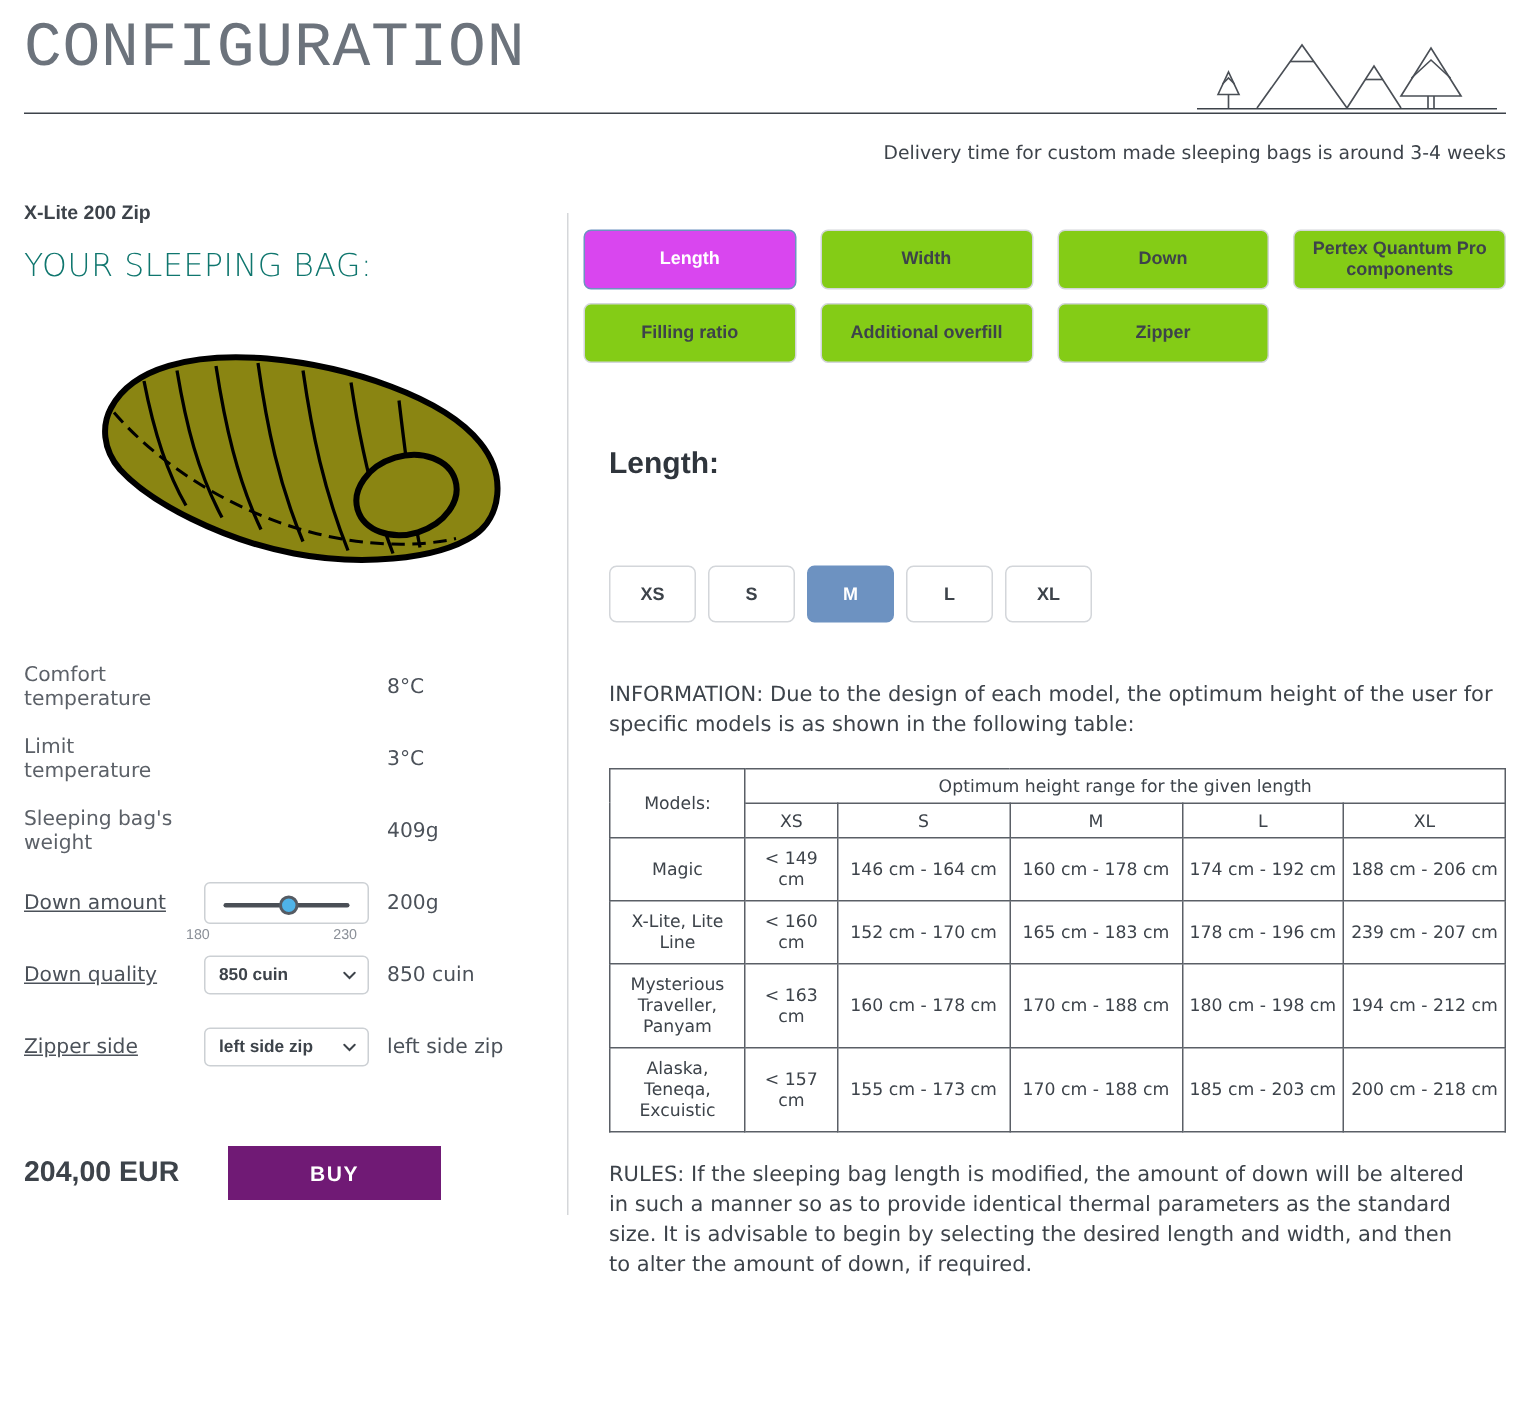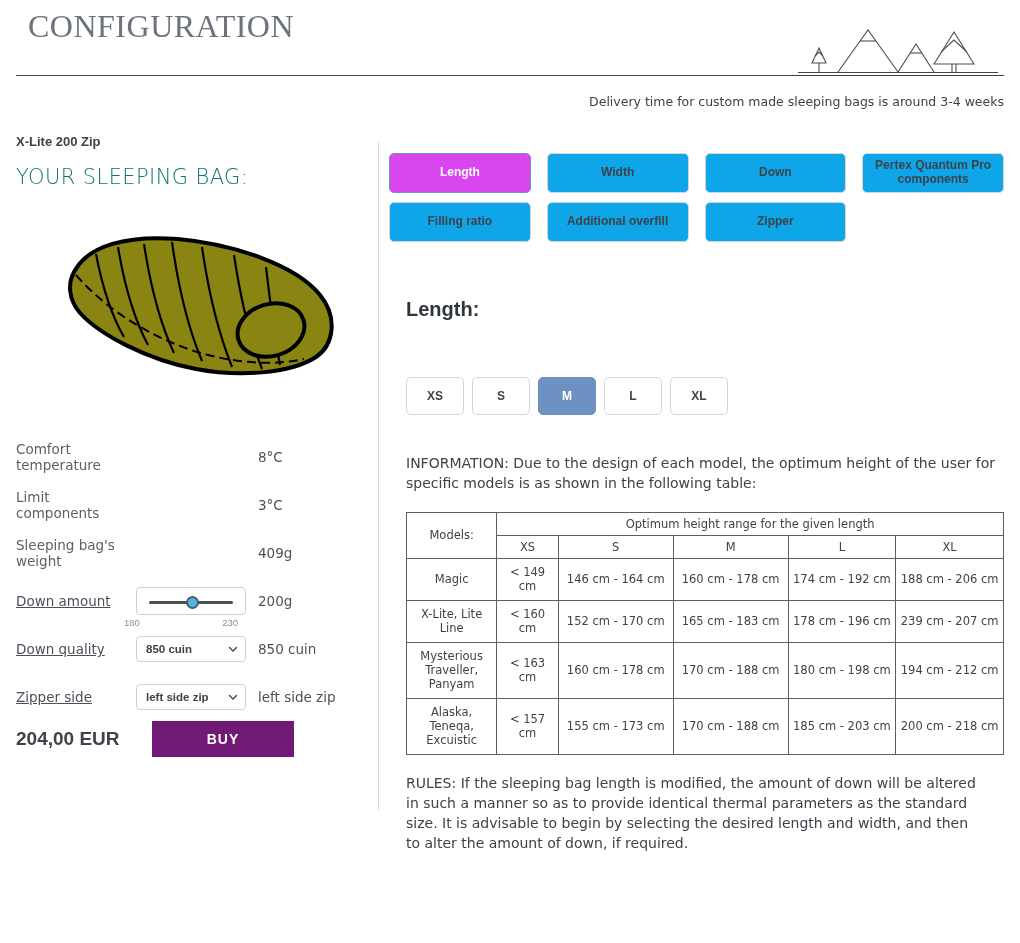--- a/index.html
+++ b/index.html
@@ -12,26 +12,25 @@
     position: relative;
     font-family: "Liberation Sans", sans-serif;
     color: #3d434a;
     overflow: hidden;
   }
 
   
   .page-title {
     position: absolute;
     left: 16px; top: 8px;
-    font-size: 32px;
+    font-size: 42px;
     font-weight: 300;
     letter-spacing: 0.5px;
     color: #6c737c;
-    font-family: Liberation Serif, serif;
-    margin-left: 12px;
+    font-family: Liberation Mono, monospace;
   }
   .header-rule {
     position: absolute;
     left: 16px; top: 75px;
     width: 988px; height: 1px;
     background: #3d434a;
   }
   .header-art {
     position: absolute;
     right: 22px; top: 22px;
@@ -168,20 +167,21 @@
   .fake-select .sel-text { flex: 1; }
   .chev {
     width: 12px; height: 12px;
     flex: 0 0 12px;
   }
 
   
   .purchase-row {
     display: flex;
     align-items: center;
+    margin-top: 42px;
   }
   .price {
     font-size: 19px;
     font-weight: bold;
     color: #3d434a;
     width: 136px;
     font-family: "Liberation Sans", sans-serif;
   }
   .buy-button {
     width: 142px; height: 36px;
@@ -203,21 +203,21 @@
   }
   .tab-grid {
     display: grid;
     grid-template-columns: repeat(4, 1fr);
     gap: 9px 16px;
   }
   .tab-btn {
     height: 40px;
     border: 1px solid #d3d6da;
     border-radius: 5px;
-    background: #0ea5e9;
+    background: #84cc16;
     color: #3d434a;
     font-size: 12px;
     font-weight: bold;
     font-family: "Liberation Sans", sans-serif;
     display: flex;
     align-items: center;
     justify-content: center;
     text-align: center;
     line-height: 1.15;
     padding: 2px 4px;
@@ -361,21 +361,21 @@
 
   <div class="spec-list">
 
     <div class="spec-row plain">
       <div class="spec-label">Comfort temperature</div>
       <div class="spec-control"></div>
       <div class="spec-value">8°C</div>
     </div>
 
     <div class="spec-row plain">
-      <div class="spec-label">Limit components</div>
+      <div class="spec-label">Limit temperature</div>
       <div class="spec-control"></div>
       <div class="spec-value">3°C</div>
     </div>
 
     <div class="spec-row plain">
       <div class="spec-label">Sleeping bag's weight</div>
       <div class="spec-control"></div>
       <div class="spec-value">409g</div>
     </div>
 

